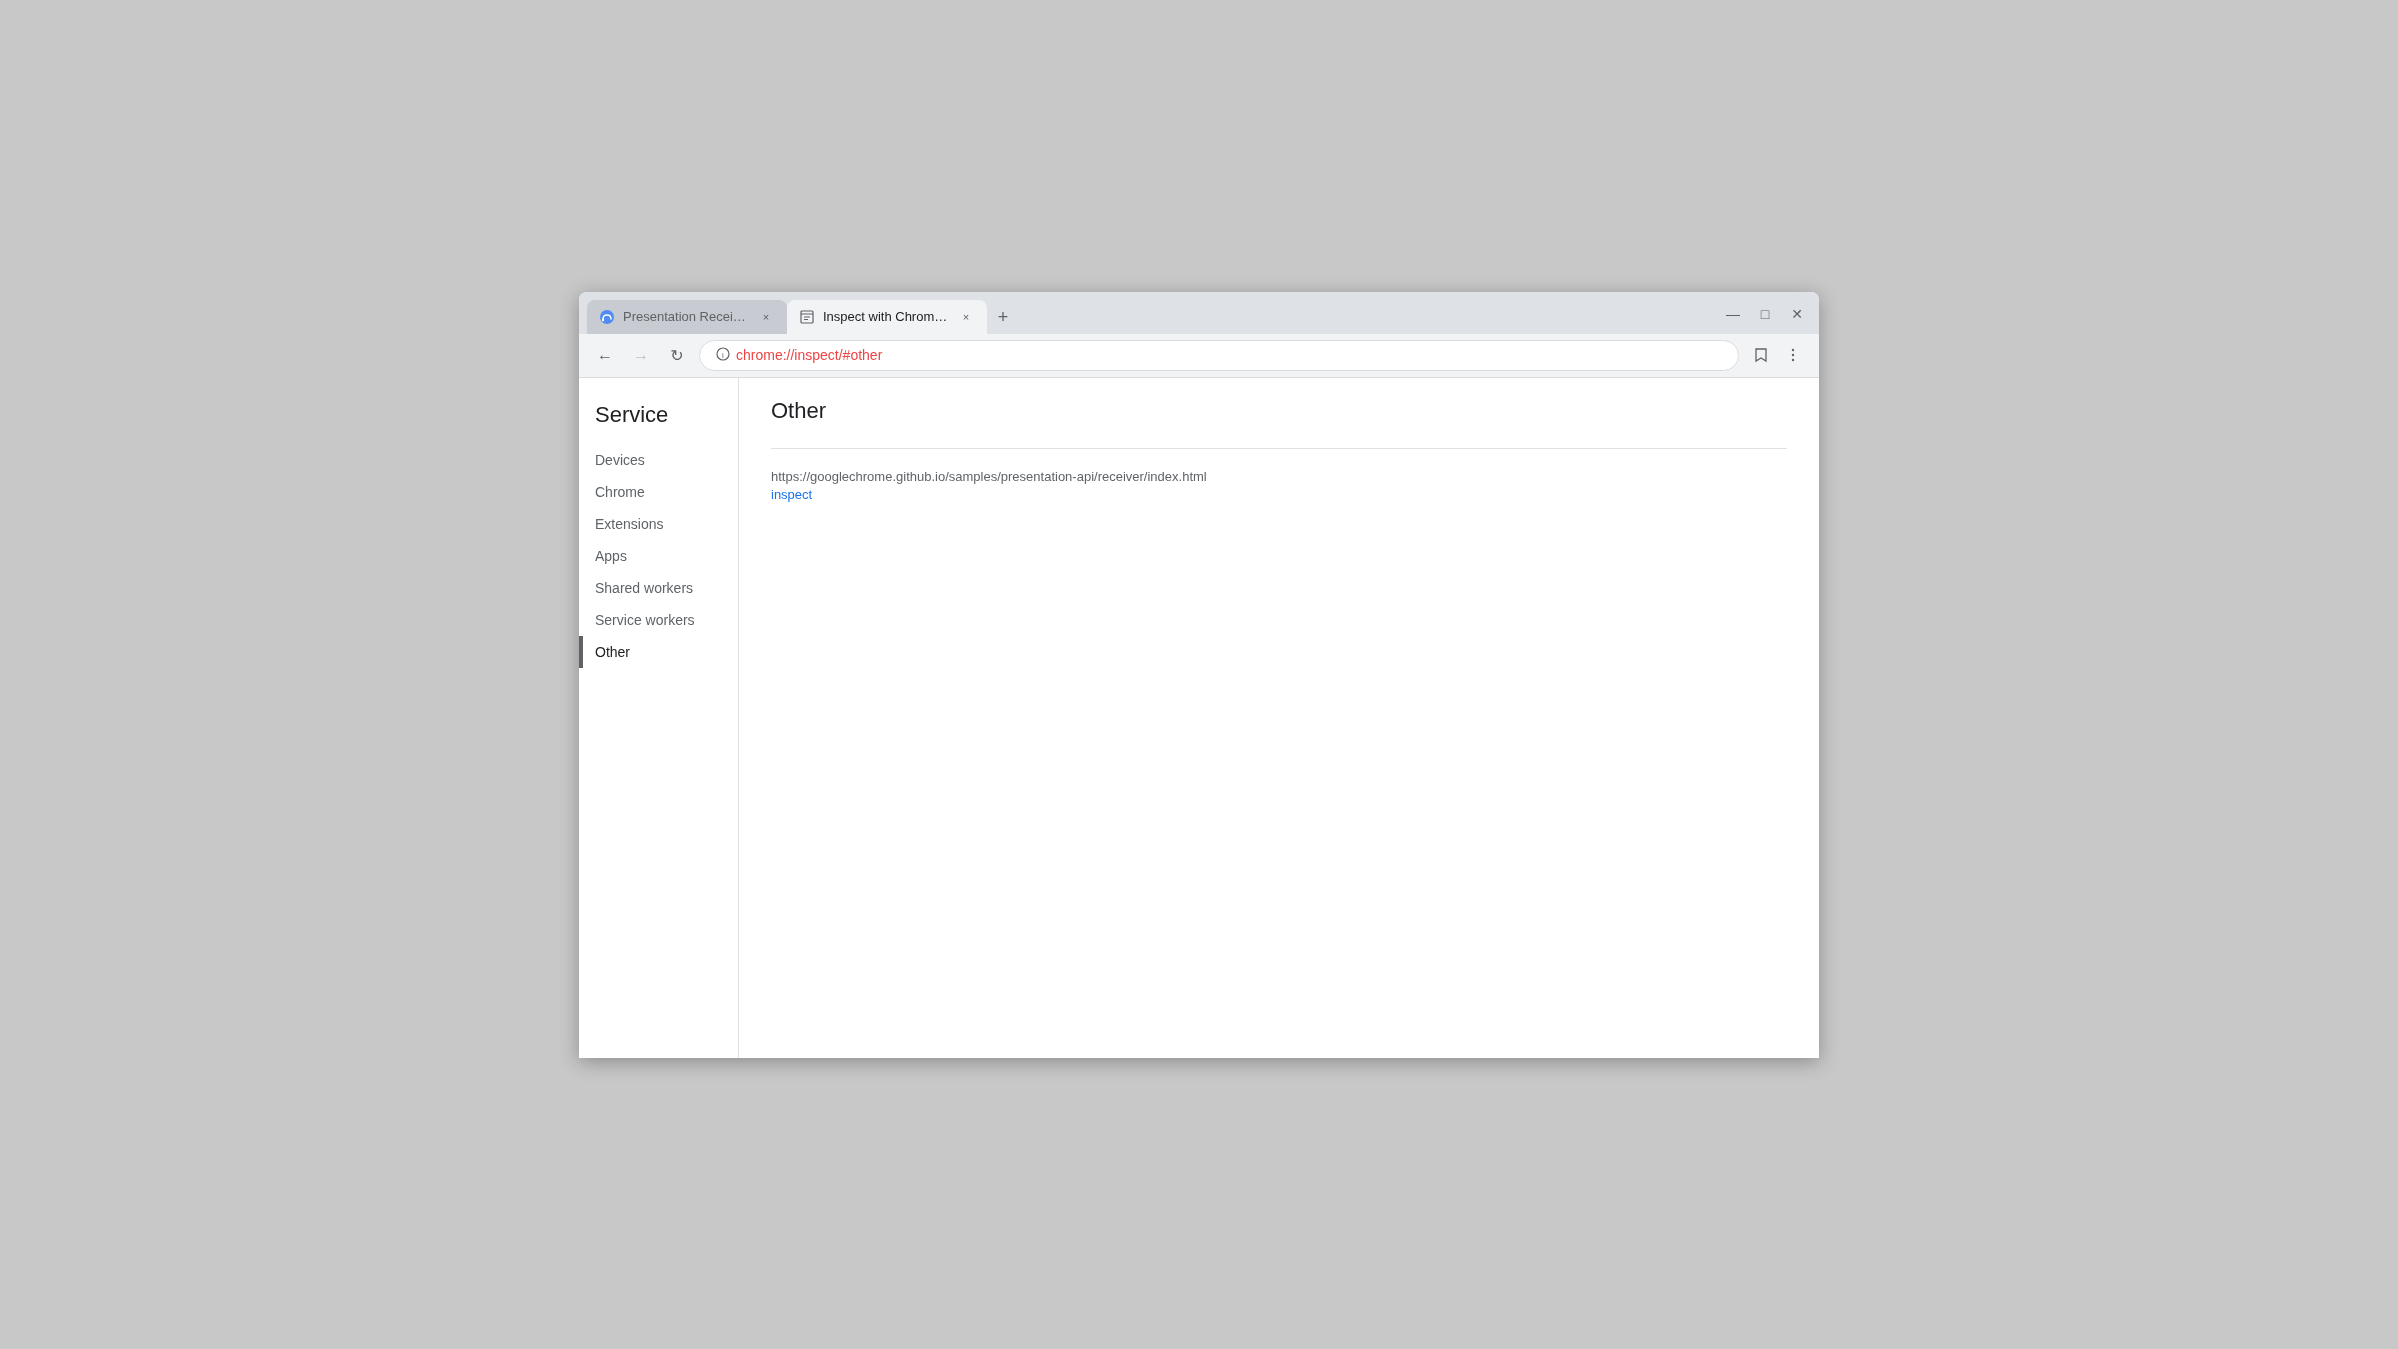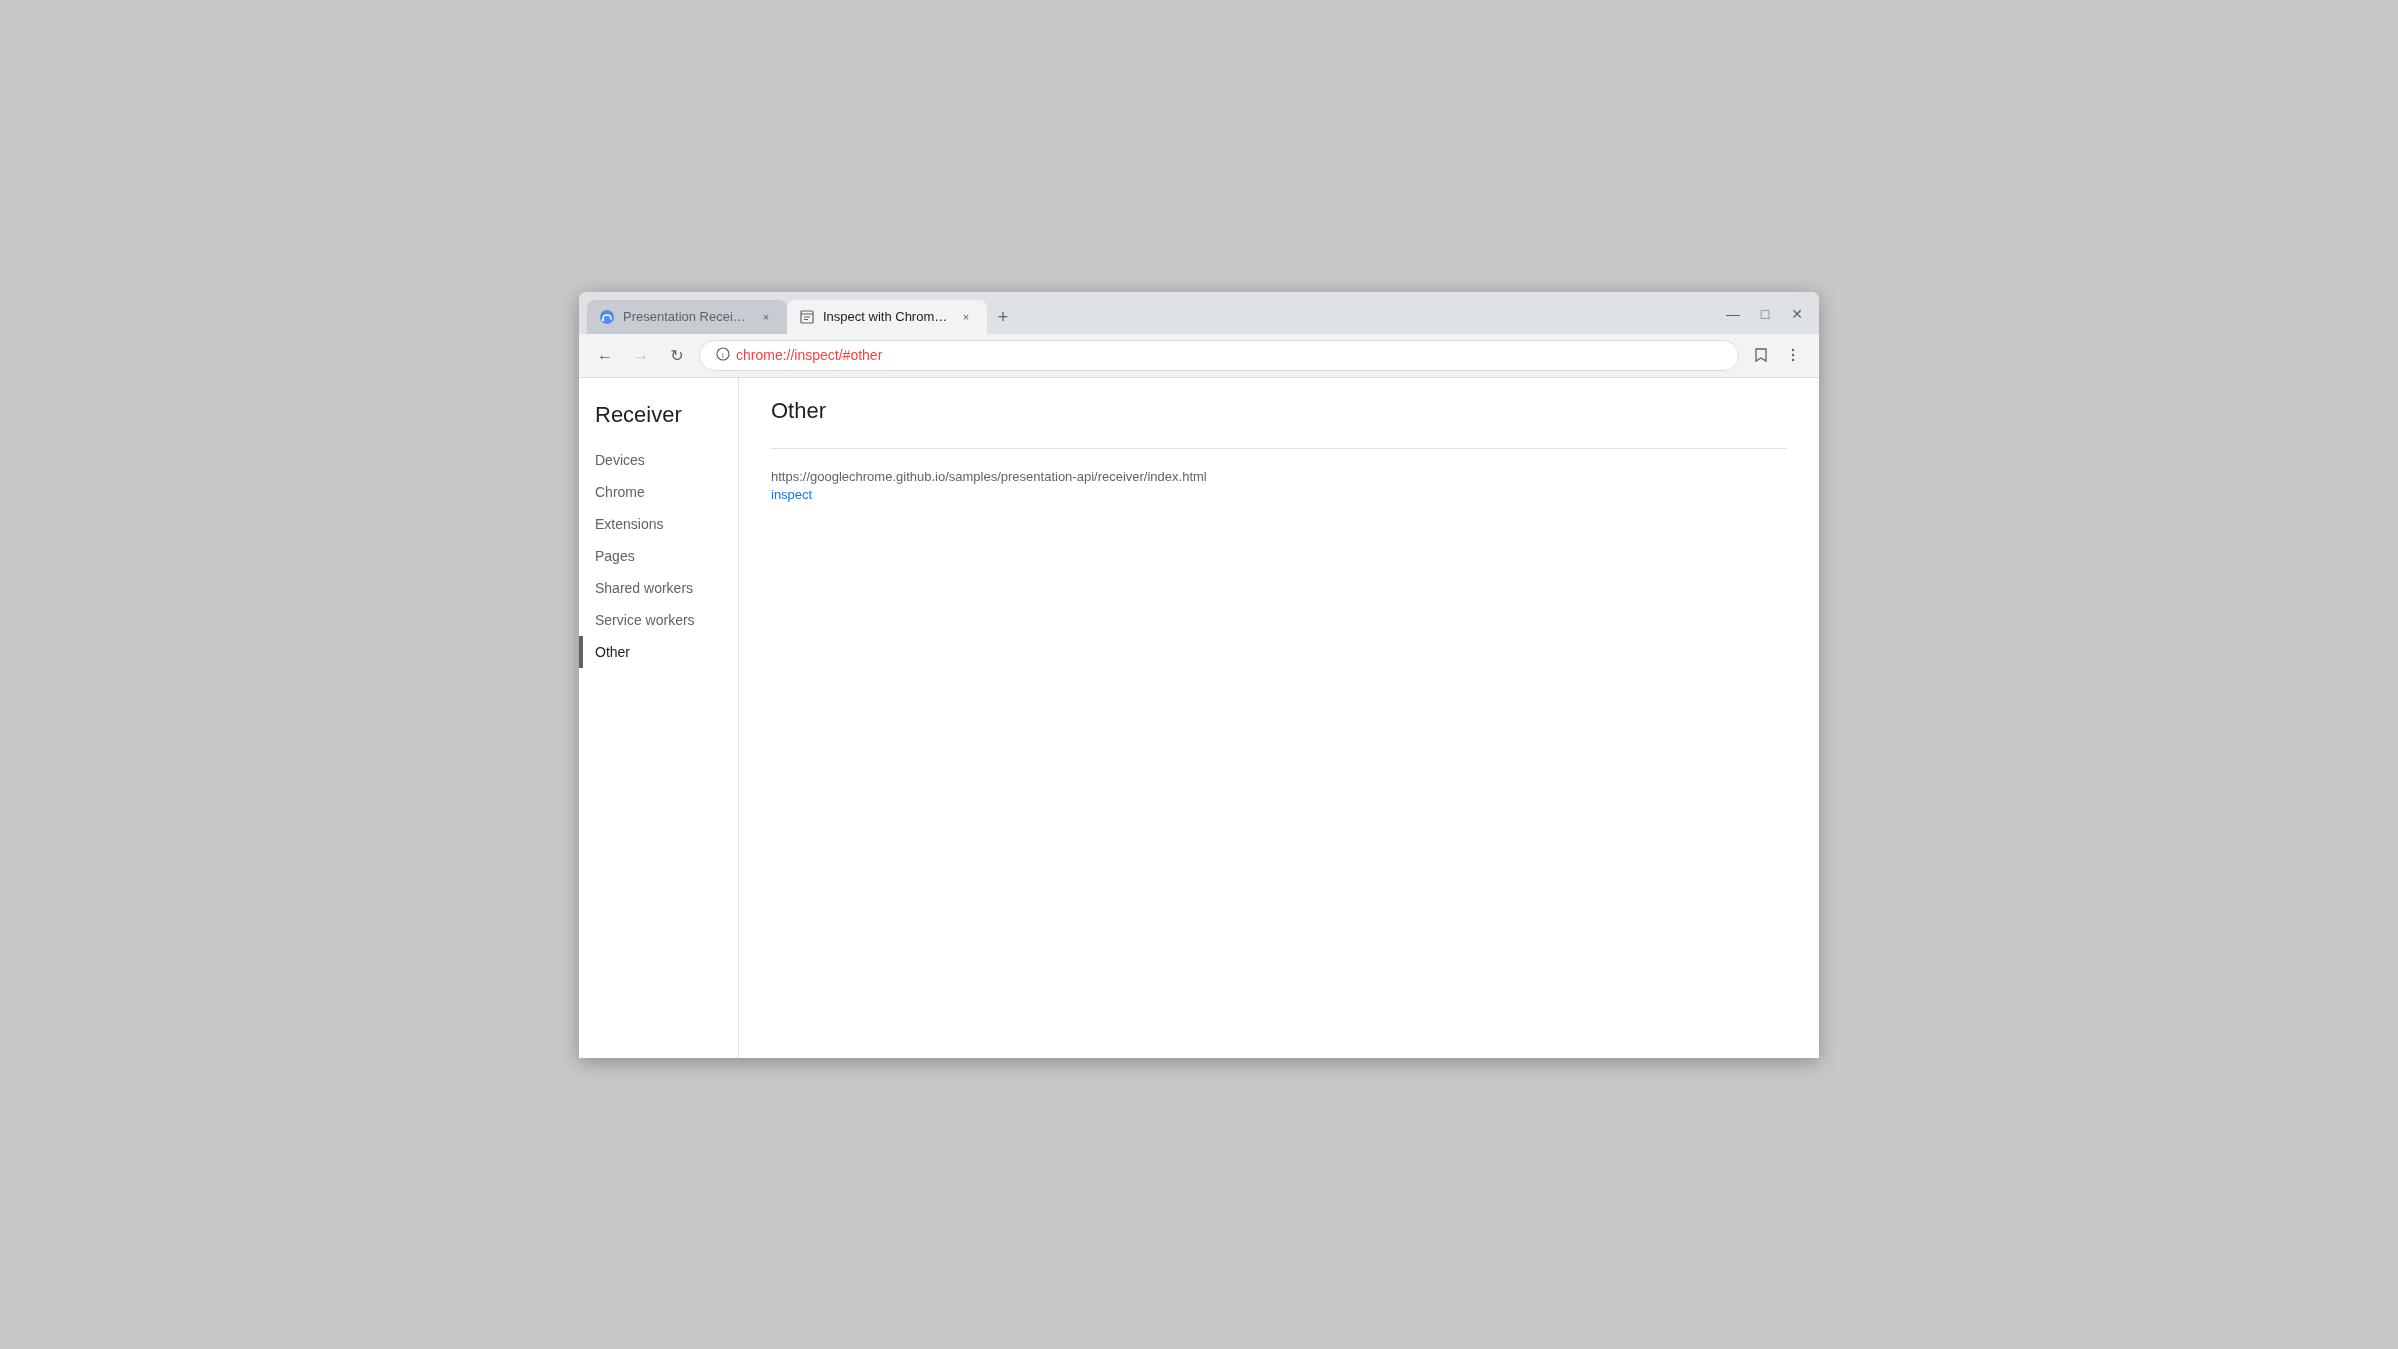--- a/index.html
+++ b/index.html
@@ -292,33 +292,33 @@
           <circle cx="8" cy="8" r="1.2" fill="#5f6368"></circle>
           <circle cx="8" cy="13" r="1.2" fill="#5f6368"></circle>
         </svg>
       </div>
     </div>
   </div>
 
   <div class="main-content">
 
     <div class="sidebar">
-      <div class="sidebar-title">Receiver</div>
+      <div class="sidebar-title">Service</div>
 
       <div class="sidebar-item">
         <span>Devices</span>
       </div>
       <div class="sidebar-item">
         <span>Chrome</span>
       </div>
       <div class="sidebar-item">
         <span>Extensions</span>
       </div>
       <div class="sidebar-item">
-        <span>Pages</span>
+        <span>Apps</span>
       </div>
       <div class="sidebar-item">
         <span>Shared workers</span>
       </div>
       <div class="sidebar-item">
         <span>Service workers</span>
       </div>
       <div class="sidebar-item active">
         <span>Other</span>
       </div>

